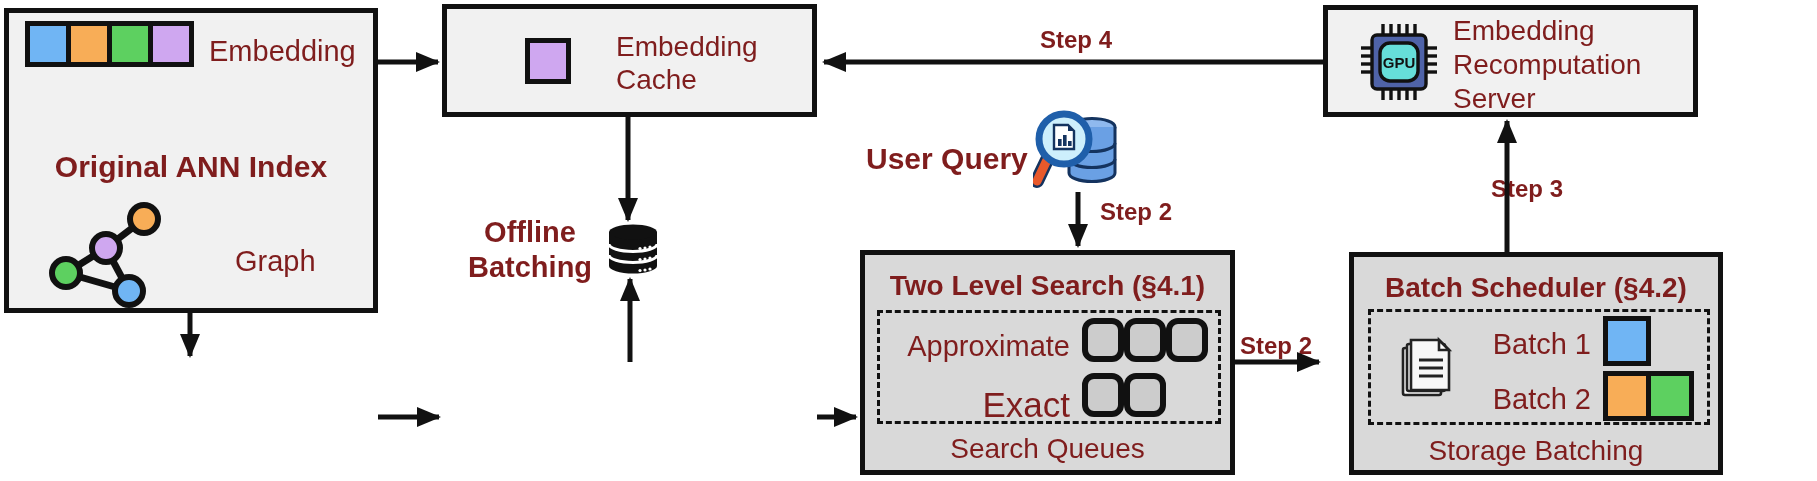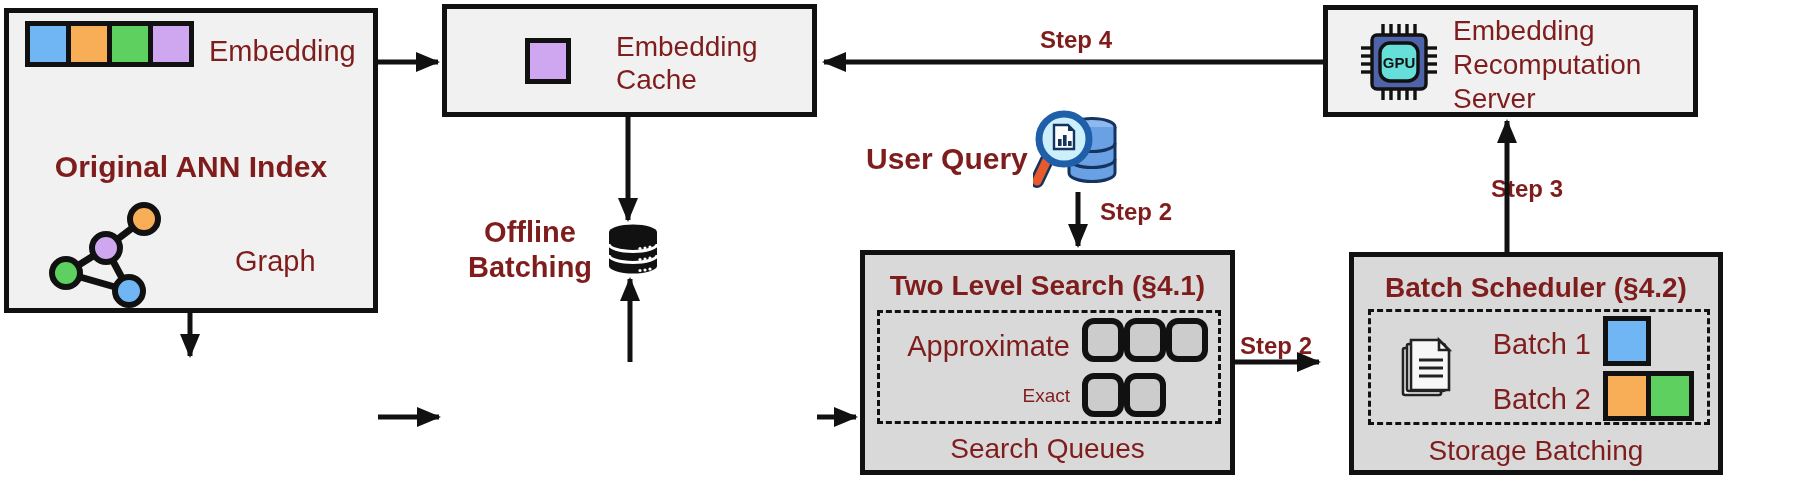--- a/index.html
+++ b/index.html
@@ -130,21 +130,21 @@
 
   <div class="box dark" style="left:860px;top:250px;width:375px;height:225px;">
     <div class="lbl b ctr" style="left:0;top:15px;width:100%;font-size:28px;">Two Level Search (§4.1)</div>
     <div class="dashed" style="left:12px;top:55px;width:344px;height:114px;">
       <div class="lbl rt" style="left:0px;top:17px;width:190px;font-size:29px;">Approximate</div>
       <div class="qrow" style="left:202px;top:5px;">
         <span class="q"></span>
           <span class="q"></span>
           <span class="q"></span>
       </div>
-      <div class="lbl rt" style="left:0px;top:72px;width:190px;font-size:19px;">Exact</div>
+      <div class="lbl rt" style="left:0px;top:72px;width:190px;font-size:35px;">Exact</div>
       <div class="qrow" style="left:202px;top:60px;">
         <span class="q"></span>
           <span class="q"></span>
       </div>
     </div>
     <div class="lbl ctr" style="left:0;top:178px;width:100%;font-size:28px;">Search Queues</div>
   </div>
 
   <div class="box dark" style="left:1323px;top:252px;width:374px;height:223px;margin-left:26px;">
     <div class="lbl b ctr" style="left:0;top:15px;width:100%;font-size:28px;">Batch Scheduler (§4.2)</div>

